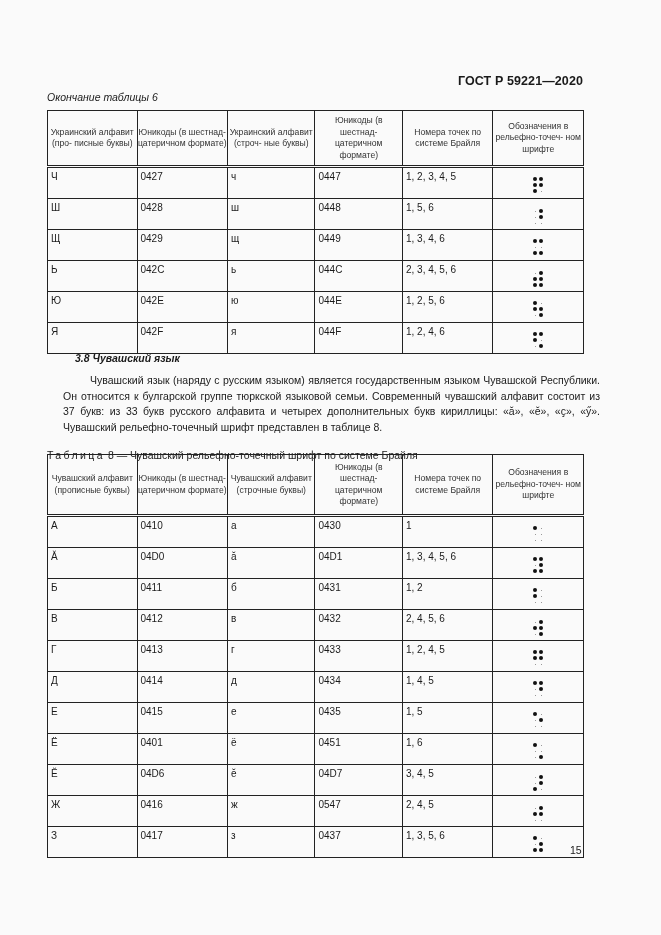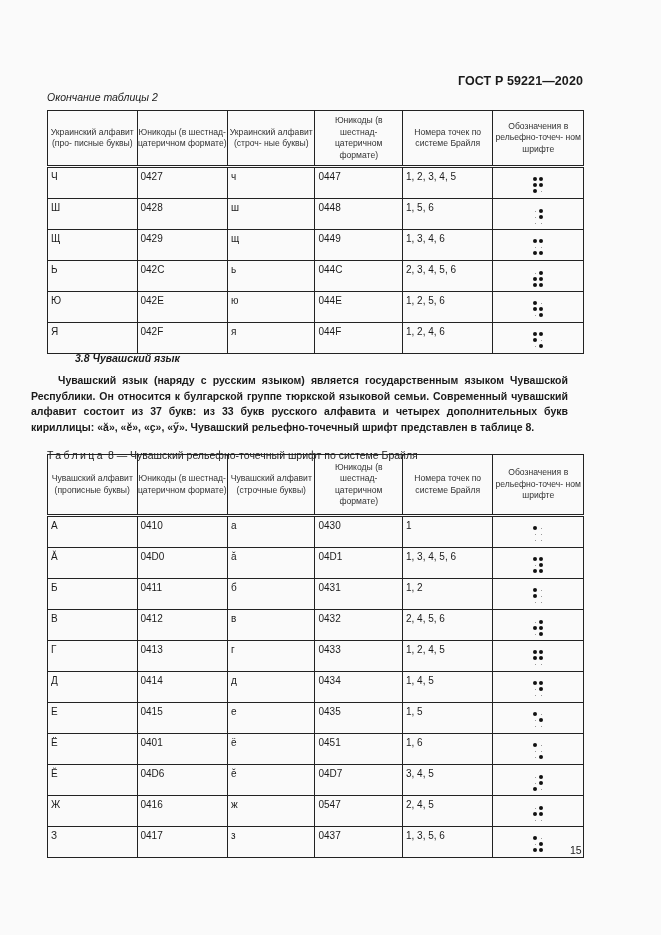--- a/index.html
+++ b/index.html
@@ -42,37 +42,37 @@
       column-gap: 1px; row-gap: 1px; margin-top: 4px;
     }
     .dot { width: 5px; height: 5px; display: flex; align-items: center; justify-content: center; }
     .dot.on::after { content: ""; width: 4px; height: 4px; border-radius: 50%; background: #111; }
     .dot.off::after { content: ""; width: 1px; height: 1px; background: #999; }
 
     .section-heading {
       position: absolute; left: 75px; top: 352px; font-weight: bold; font-size: 10.5px; font-style: italic;
     }
     .paragraph {
-      position: absolute; left: 31px; top: 373px; width: 537px; font-size: 10.5px;
-      line-height: 15.5px; text-align: justify; text-indent: 27px; font-weight: bold;
+      position: absolute; left: 63px; top: 373px; width: 537px; font-size: 10.5px;
+      line-height: 15.5px; text-align: justify; text-indent: 27px;
     }
     .table-caption {
       position: absolute; left: 47px; top: 449px; font-size: 10.5px;
     }
     .table-caption .spaced { letter-spacing: 2.4px; }
     .page-number {
       position: absolute; left: 570px; top: 844px; font-size: 10.5px;
     }
   </style>
 </head>
 <body>
 
 <div class="doc-header">ГОСТ Р 59221—2020</div>
 
-<div class="table-caption-cont">Окончание таблицы 2</div>
+<div class="table-caption-cont">Окончание таблицы 6</div>
 
 <table class="braille" id="t7">
   <colgroup>
     <col class="col1">
       <col class="col2">
       <col class="col3">
       <col class="col4">
       <col class="col5">
       <col class="col6">
   </colgroup>

